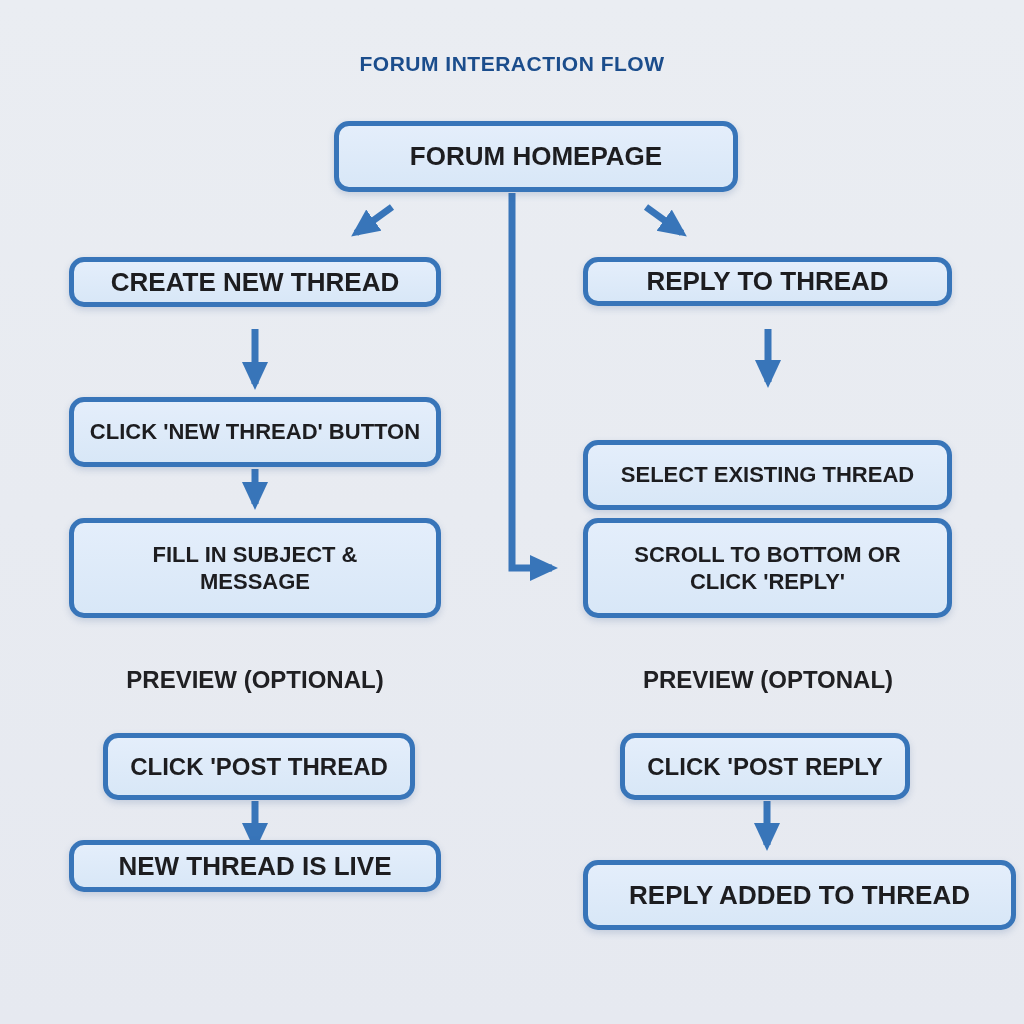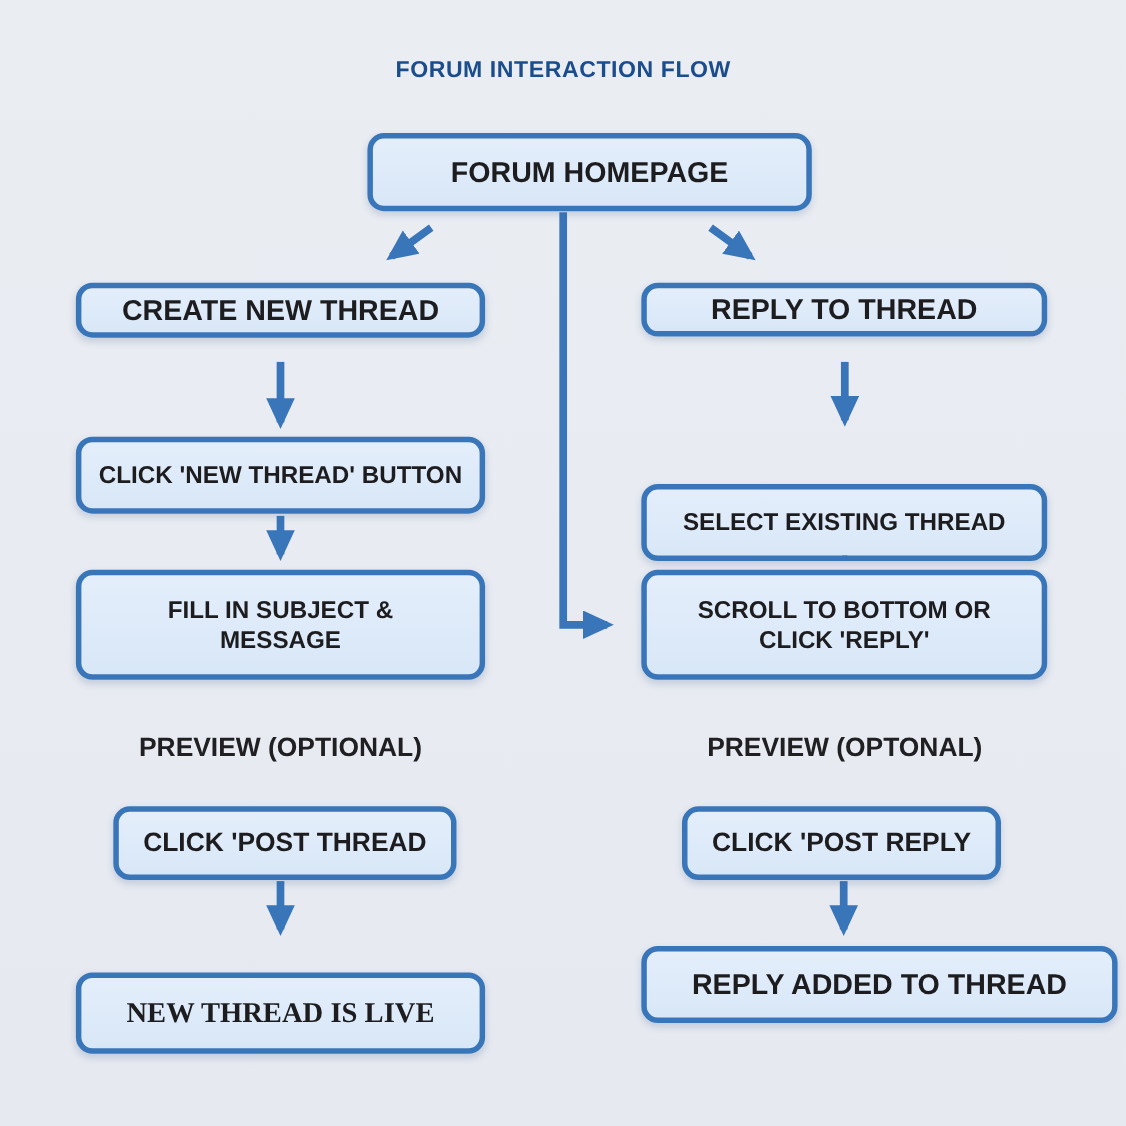--- a/index.html
+++ b/index.html
@@ -57,21 +57,21 @@
   
   .n-homepage        { left: 334px; top: 121px; width: 404px; height: 71px; }
   .n-create          { left:  69px; top: 257px; width: 372px; height: 50px; text-align: center; }
   .n-reply           { left: 583px; top: 257px; width: 369px; height: 49px; }
   .n-click-new       { left:  69px; top: 397px; width: 372px; height: 70px; }
   .n-select-existing { left: 583px; top: 395px; width: 369px; height: 70px; margin-top: 45px; }
   .n-fill-subject    { left:  69px; top: 518px; width: 372px; height: 100px; }
   .n-scroll-bottom   { left: 583px; top: 518px; width: 369px; height: 100px; }
   .n-post-thread     { left: 103px; top: 733px; width: 312px; height: 67px; }
   .n-post-reply      { left: 620px; top: 733px; width: 290px; height: 67px; }
-  .n-thread-live     { left:  69px; top: 884px; width: 372px; height: 74px; font-family: Liberation Serif, serif; }
+  .n-thread-live     { left:  69px; top: 840px; width: 372px; height: 52px; }
   .n-reply-added     { left: 583px; top: 860px; width: 433px; height: 70px; }
 
   .preview-label {
     position: absolute;
     width: 400px;
     text-align: center;
     font-size: 24px;
     font-weight: 800;
     color: #202023;
   }

